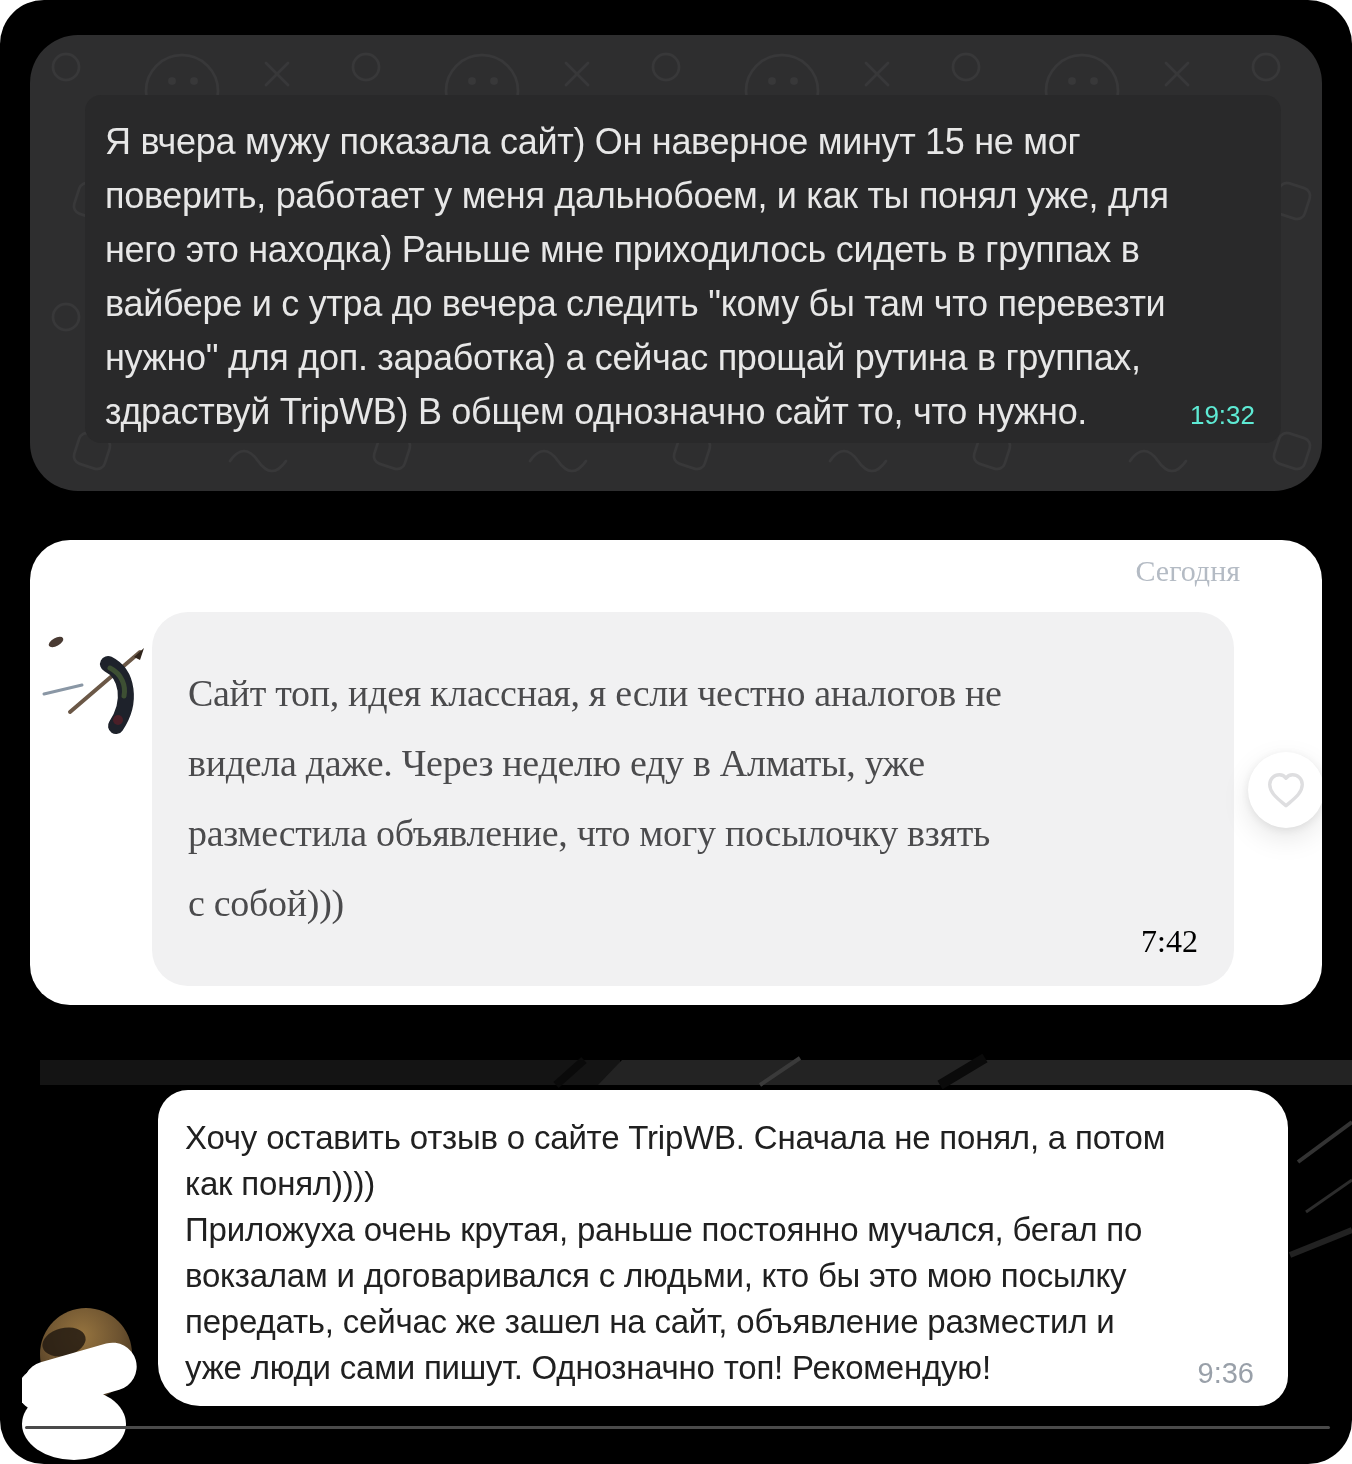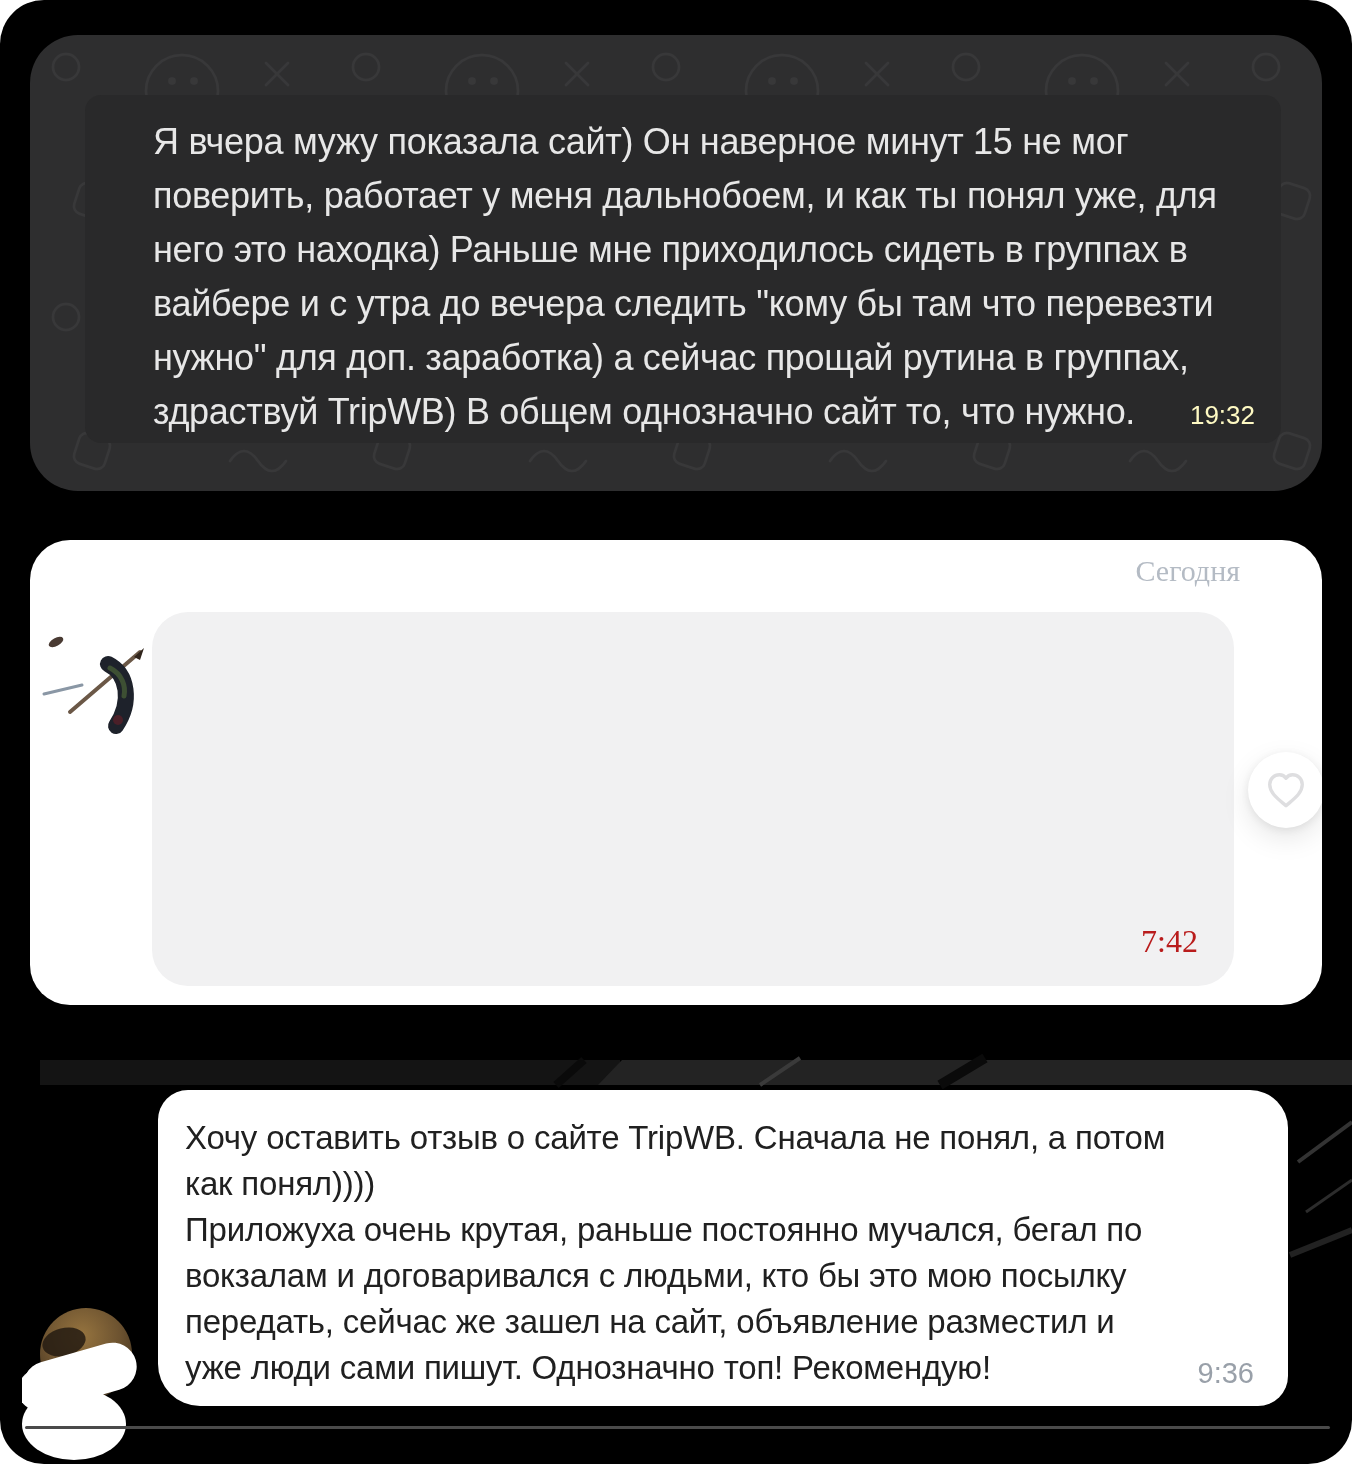--- a/index.html
+++ b/index.html
@@ -33,26 +33,25 @@
     background: #29292a;
     border-radius: 16px;
     padding: 20px 24px 44px 20px;
   }
   .tg-text {
     color: #e7e7e7;
     font-size: 36px;
     line-height: 54px;
     white-space: pre-line;
     letter-spacing: -0.3px;
-    margin-left: 48px;
   }
   .tg-ts {
     position: absolute;
     right: 26px; bottom: 12px;
-    color: #fef9c3;
+    color: #5eead4;
     font-size: 26px;
   }
 
   
   .light-card {
     position: absolute;
     left: 30px; top: 540px;
     width: 1292px; height: 465px;
     background: #ffffff;
     border-radius: 40px;
@@ -81,21 +80,21 @@
   .light-text {
     color: #4b4b4d;
     font-size: 38px;
     line-height: 70px;
     white-space: pre-line;
     letter-spacing: -0.3px;
   }
   .light-ts {
     position: absolute;
     right: 36px; bottom: 26px;
-    color: #b91c1c;
+    color: #000000;
     font-size: 32px;
   }
   .heart-btn {
     position: absolute;
     left: 1218px; top: 212px;
     width: 76px; height: 76px;
     border-radius: 50%;
     background: #ffffff;
     box-shadow: 0 10px 28px rgba(0,0,0,0.10), 0 2px 8px rgba(0,0,0,0.07);
     display: flex; align-items: center; justify-content: center;
@@ -189,20 +188,24 @@
       <ellipse cx="18" cy="30" rx="8" ry="4" transform="rotate(-28 18 30)" fill="#4a3b33"></ellipse>
       <path d="M32 100 L102 40" stroke="#6b5847" stroke-width="4" stroke-linecap="round" fill="none"></path>
       <path d="M96 45 l10 -9 l-4 12 z" fill="#30241b"></path>
       <path d="M6 82 L44 73" stroke="#8a97a5" stroke-width="3" stroke-linecap="round" fill="none"></path>
       <path d="M70 52 C 90 62, 94 90, 78 114" stroke="#1e222b" stroke-width="16" fill="none" stroke-linecap="round"></path>
       <path d="M72 56 C 84 62, 88 74, 86 84" stroke="#3d4f33" stroke-width="5" fill="none" stroke-linecap="round"></path>
       <circle cx="80" cy="108" r="5" fill="#4a1f28"></circle>
     </svg>
 
     <div class="light-bubble">
+      <div class="light-text">Сайт топ, идея классная, я если честно аналогов не
+видела даже. Через неделю еду в Алматы, уже
+разместила объявление, что могу посылочку взять
+с собой)))</div>
       <span class="light-ts">7:42</span>
     </div>
 
     <button class="heart-btn">
       <svg width="42" height="38" viewBox="0 0 40 36" xmlns="http://www.w3.org/2000/svg">
         <path d="M20 33 C12.5 26.5 4.5 21 4.5 12.8 C4.5 7.4 8.8 3.5 13.7 3.5 C16.3 3.5 18.7 4.8 20 6.9 C21.3 4.8 23.7 3.5 26.3 3.5 C31.2 3.5 35.5 7.4 35.5 12.8 C35.5 21 27.5 26.5 20 33 Z" fill="none" stroke="#dedee0" stroke-width="3.2" stroke-linejoin="round"></path>
       </svg>
     </button>
   </section>
 

